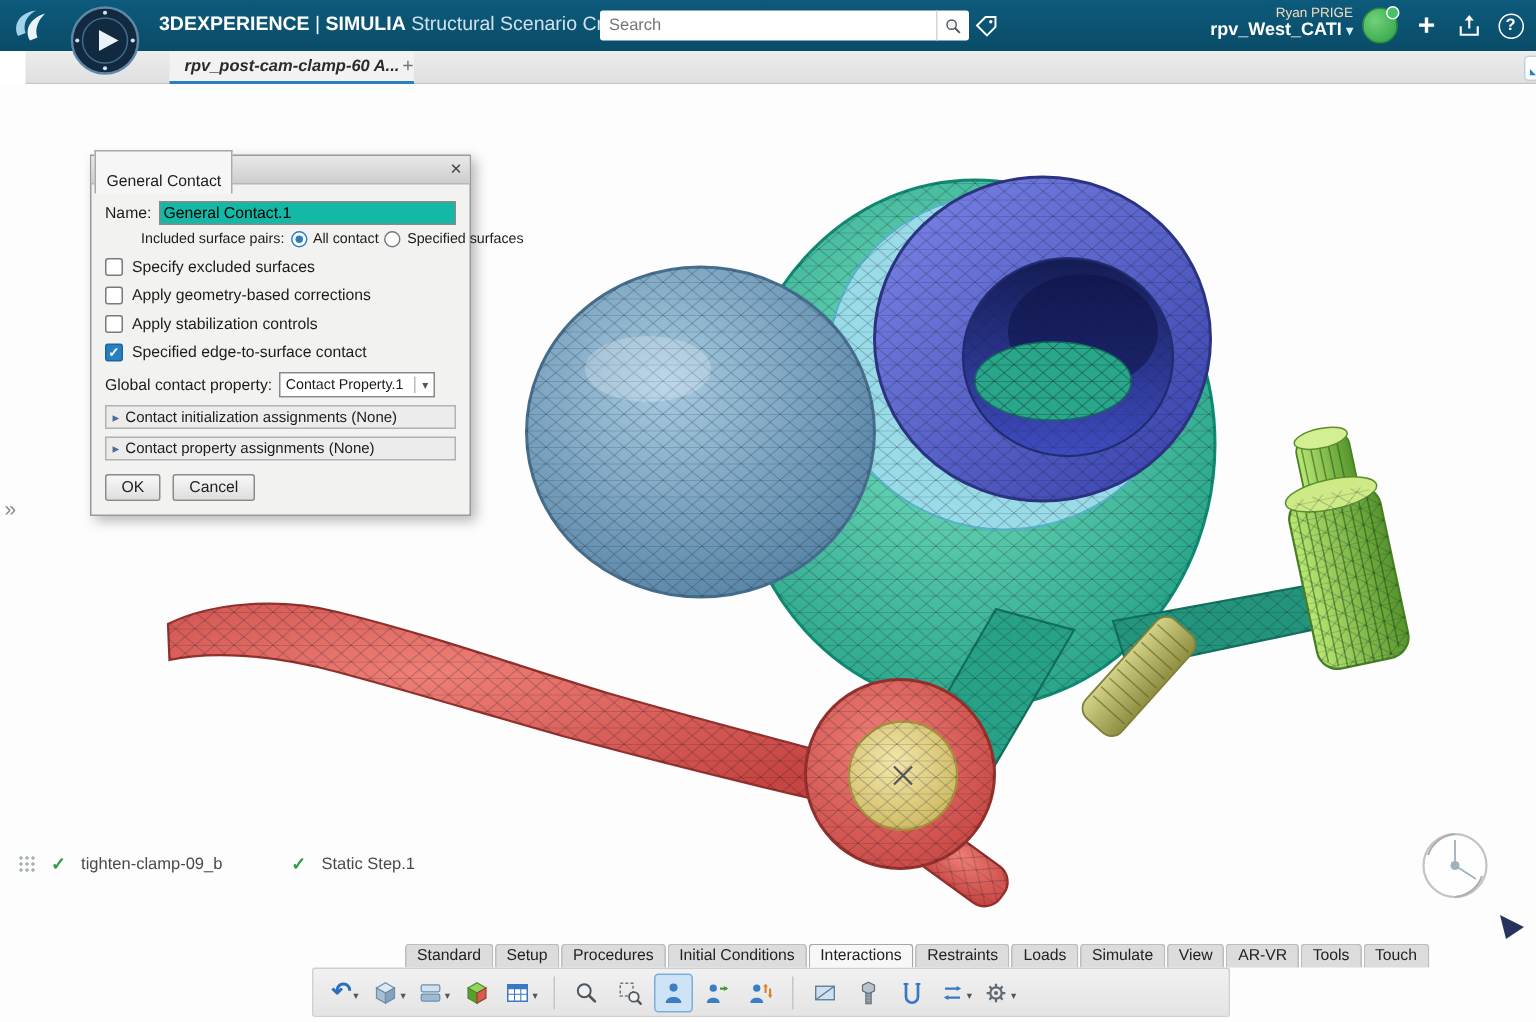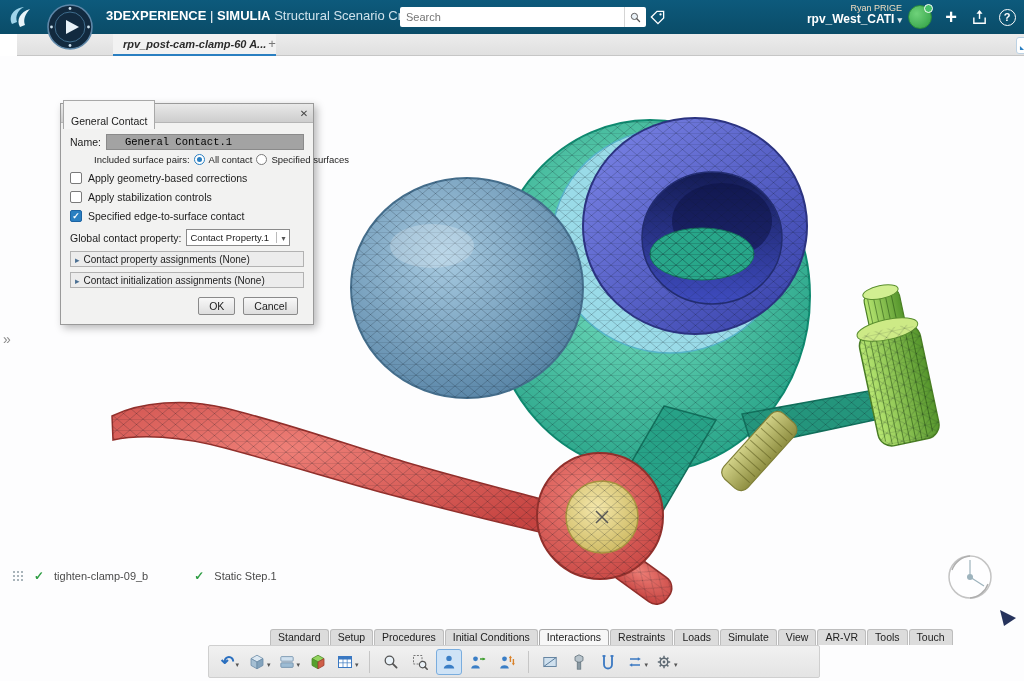--- a/index.html
+++ b/index.html
@@ -61,41 +61,41 @@
   .dlg-title { height:19px; background:linear-gradient(#e9e9e9,#cdcdcd);
     border-bottom:1px solid #b5b5b5; display:flex; align-items:center; }
   .dlg-titletab { margin:2px 0 0 2px; background:#f6f6f6; border:1px solid #a8a8a8;
     border-bottom:none; padding:14px 7px 2px; font-size:10.5px; }
   .dlg-close { margin-left:auto; width:18px; text-align:center; color:#444; font-size:10px; }
   .dlg-close::after { content:"✕"; }
   .dlg-body { padding:7px 9px 9px; }
   .row { display:flex; align-items:center; margin:4px 0; }
   .row label.fld { margin-right:5px; }
   .name-input { flex:1; height:16px; border:1px solid #8a8a8a; font-size:10.5px;
-    padding:0 18px; background:#a3a3a3; font-family:Liberation Mono, monospace; }
+    padding:0 2px; background:#14b8a6; font-family:Liberation Sans, sans-serif; }
   .pairs-row { font-size:9.5px; gap:4px; white-space:nowrap;margin-left:24px; }
   .radio { width:11px; height:11px; border:1px solid #7a7a7a; border-radius:50%;
     background:#fff; display:inline-block; position:relative; flex:none; }
   .radio.sel { border-color:#2a7fc1; }
   .radio.sel::after { content:""; position:absolute; left:2px; top:2px; width:5px; height:5px;
     border-radius:50%; background:#2a7fc1; }
   .cb-row { display:flex; align-items:center; margin:7px 0; gap:6px; }
   .cbox { width:12px; height:12px; border:1px solid #7a7a7a; background:#fff; border-radius:2px;
     flex:none; display:flex; align-items:center; justify-content:center; }
   .cbox.checked { background:#2a7fc1; border-color:#1d64a3; }
   .cbox.checked::after { content:"✓"; color:#fff; font-size:9px; font-weight:bold; }
   .propsel { width:104px; height:17px; background:#fff; border:1px solid #8a8a8a;
     display:flex; align-items:center; font-size:9.5px; margin-left:5px; }
   .propsel .txt { flex:1; padding:0 3px; white-space:nowrap; overflow:hidden; }
   .propsel .drop { width:13px; border-left:1px solid #bbb; text-align:center; color:#555; }
   .propsel .drop::after { content:"▾"; font-size:8px; }
   .secbar { height:16px; background:#ececec; border:1px solid #b2b2b2; display:flex;
     align-items:center; margin:5px 0; font-size:10px; padding-left:4px; gap:4px; }
   .secbar .arr::before { content:"▸"; color:#4a6f92; font-size:9px; }
-  .btnrow { display:flex; justify-content:flex-end; gap:8px; margin-top:9px; padding-right:6px; }
+  .btnrow { display:flex; gap:8px; margin-top:9px; padding-right:6px; }
   .dbtn { background:linear-gradient(#f8f8f8,#dedede); border:1px solid #8a8a8a;
     border-radius:2px; font-size:10.5px; padding:2px 10px; color:#222; }
 
   
   .statusrow { position:absolute; left:12px; top:569px; display:flex; align-items:center;
     gap:10px; font-size:11px; color:#4a4a4a; z-index:5; }
   .dotgrid { width:12px; height:12px;
     background-image:radial-gradient(#a9b4ba 1px, transparent 1.2px);
     background-size:4px 4px; }
   .chk { color:#2f9e44; font-weight:bold; font-size:12px; }
@@ -409,44 +409,48 @@
     </div>
     <div class="row pairs-row">
       <span>Included surface pairs:</span>
       <span class="radio sel"></span>
       <span>All contact</span>
       <span class="radio"></span>
       <span>Specified surfaces</span>
     </div>
     <div class="cb-row">
       <span class="cbox"></span>
+      <span>Specify excluded surfaces</span>
+    </div>
+    <div class="cb-row">
+      <span class="cbox"></span>
       <span>Apply geometry-based corrections</span>
     </div>
     <div class="cb-row">
       <span class="cbox"></span>
       <span>Apply stabilization controls</span>
     </div>
     <div class="cb-row">
       <span class="cbox checked"></span>
       <span>Specified edge-to-surface contact</span>
     </div>
     <div class="row">
       <span>Global contact property:</span>
       <div class="propsel">
         <span class="txt">Contact Property.1</span>
         <span class="drop"></span>
       </div>
     </div>
     <div class="secbar">
       <span class="arr"></span>
-      <span>Contact property assignments (None)</span>
+      <span>Contact initialization assignments (None)</span>
     </div>
     <div class="secbar">
       <span class="arr"></span>
-      <span>Contact initialization assignments (None)</span>
+      <span>Contact property assignments (None)</span>
     </div>
     <div class="btnrow">
       <button class="dbtn">OK</button>
       <button class="dbtn">Cancel</button>
     </div>
   </div>
 </div>
 
 <div class="statusrow">
   <span class="dotgrid"></span>

